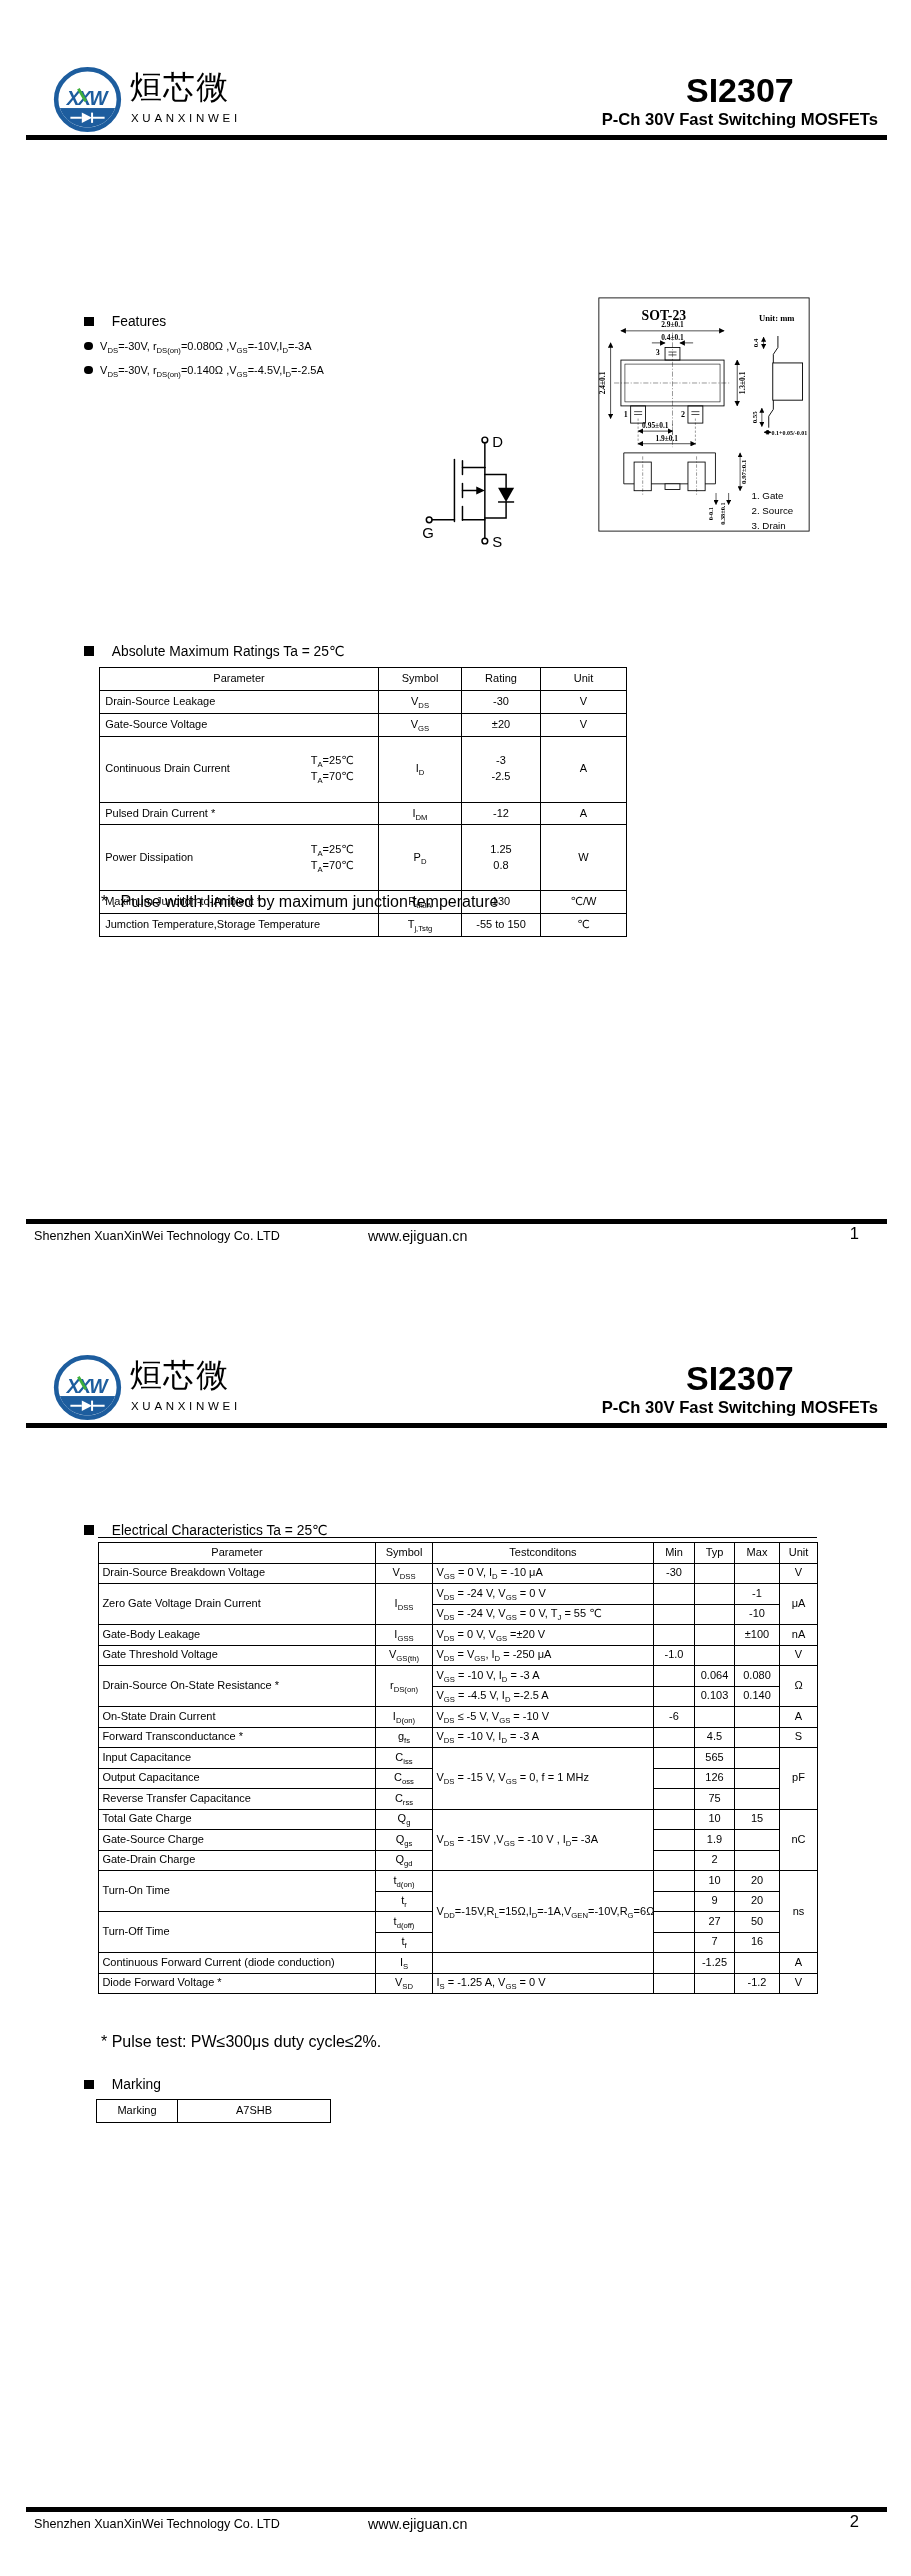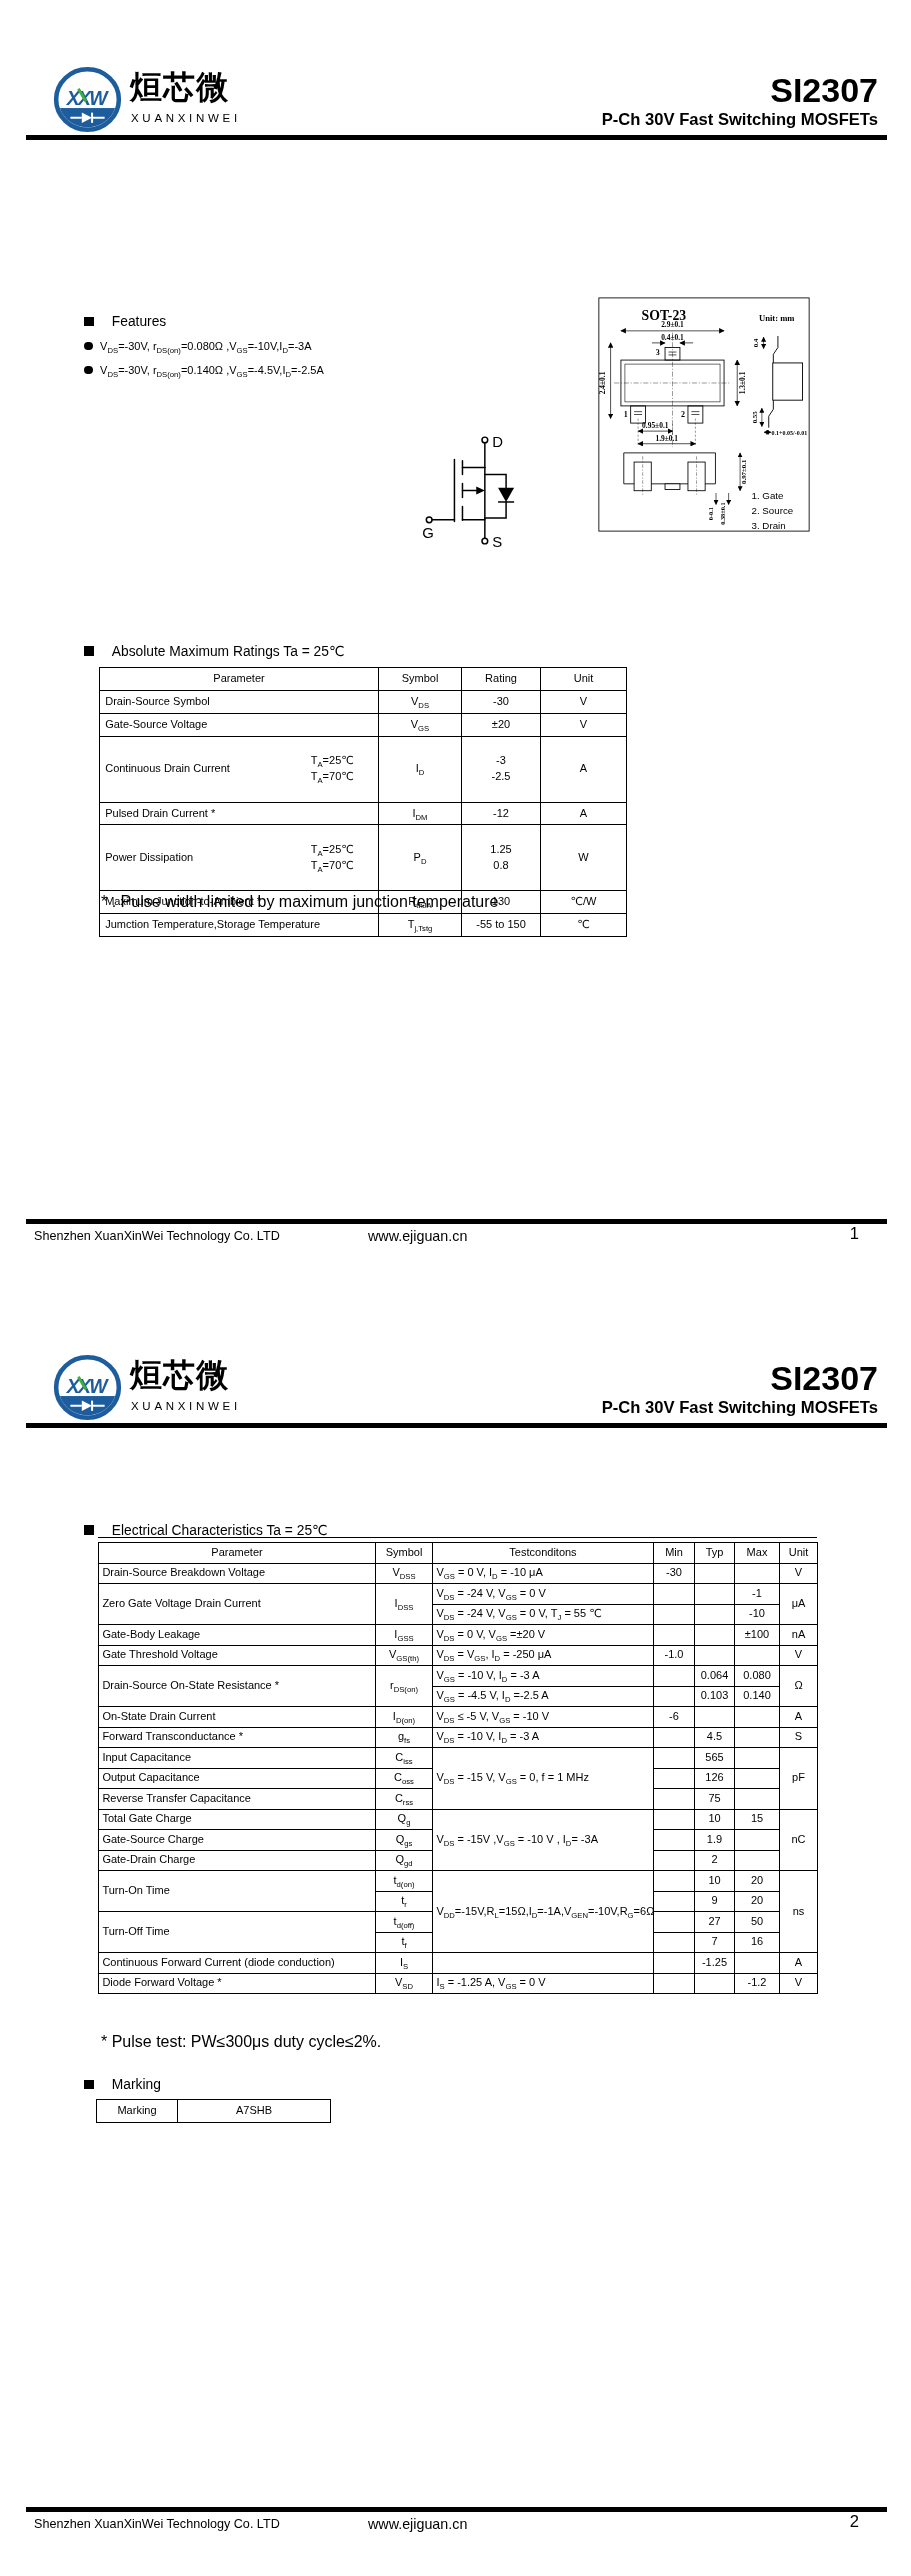--- a/index.html
+++ b/index.html
@@ -3,23 +3,23 @@
 <meta charset="utf-8">
 <style>
   body{margin:0;background:#fff}
   .doc{position:relative;width:912px;height:2576px;background:#fff;color:#000;
        font-family:"Liberation Sans","DejaVu Sans",sans-serif;overflow:hidden}
   .page{position:absolute;left:0;width:912px;height:1288px;background:#fff}
   #page-1{top:0}
   #page-2{top:1288px}
   .abs{position:absolute}
   .rule{background:#000}
-  .cjk{font-size:32px;font-weight:700;letter-spacing:1.1px;line-height:1}
+  .cjk{font-size:32px;font-weight:400;letter-spacing:1.1px;line-height:1}
   .latin{font-size:11.5px;font-weight:500;letter-spacing:3.7px}
-  .pnb{right:34px;top:73px;text-align:right}
+  .pnb{right:34px;top:73px;text-align:center}
   .pn{font-size:34px;font-weight:700;line-height:1}
   .pns{font-size:16.6px;font-weight:700;margin-top:2.9px}
   .sec{font-size:13.8px;display:flex;align-items:center;gap:18px}
   .sq{width:9.8px;height:9.8px;background:#000;flex:0 0 auto}
   .feat{font-size:11px;display:flex;align-items:center;gap:7.5px}
   .dot{width:8.6px;height:8.6px;border-radius:50%;background:#000;flex:0 0 auto}
   table{border-collapse:collapse;table-layout:fixed;background:#fff}
   td{border:1.4px solid #000;border-left-width:1px;border-right-width:1px;
      font-size:11px;text-align:center;vertical-align:middle;padding:0.6px 3.4px;
      white-space:pre-line;line-height:1.45}
@@ -206,21 +206,21 @@
           <col style="width:86px">
         </colgroup>
       <tbody>
           <tr>
         <td>Parameter</td>
         <td>Symbol</td>
         <td>Rating</td>
         <td>Unit</td>
       </tr>
       <tr>
-        <td class="l">Drain-Source Symbol</td>
+        <td class="l">Drain-Source Leakage</td>
         <td>V<sub>DS</sub></td>
         <td>-30</td>
         <td>V</td>
       </tr>
       <tr>
         <td class="l">Gate-Source Voltage</td>
         <td>V<sub>GS</sub></td>
         <td>±20</td>
         <td>V</td>
       </tr>

